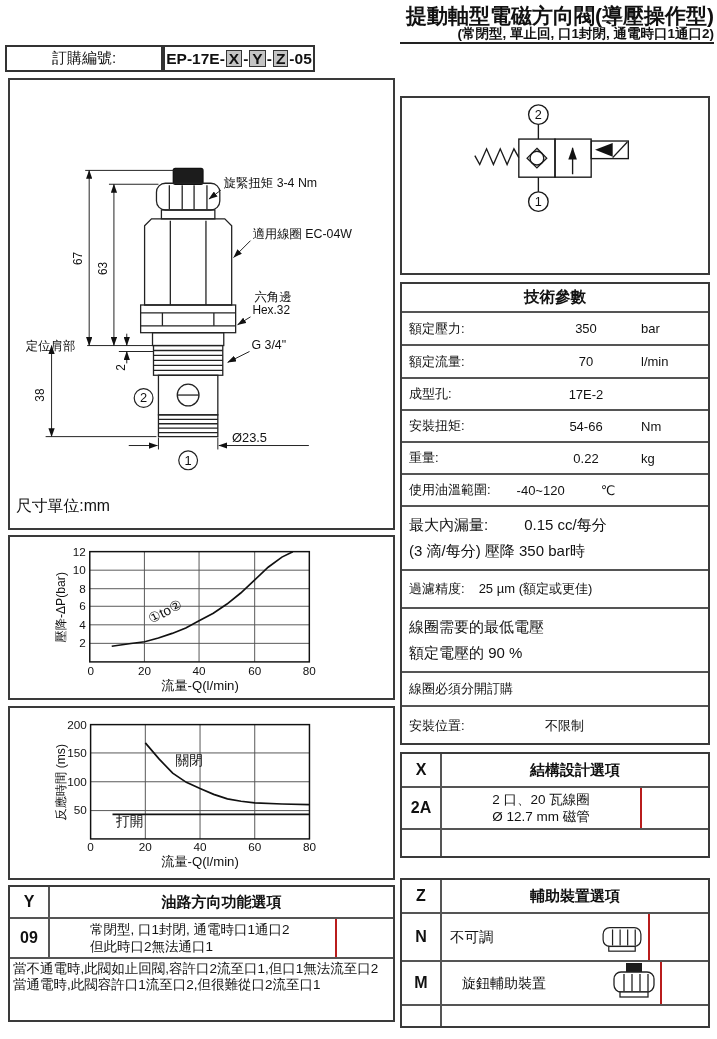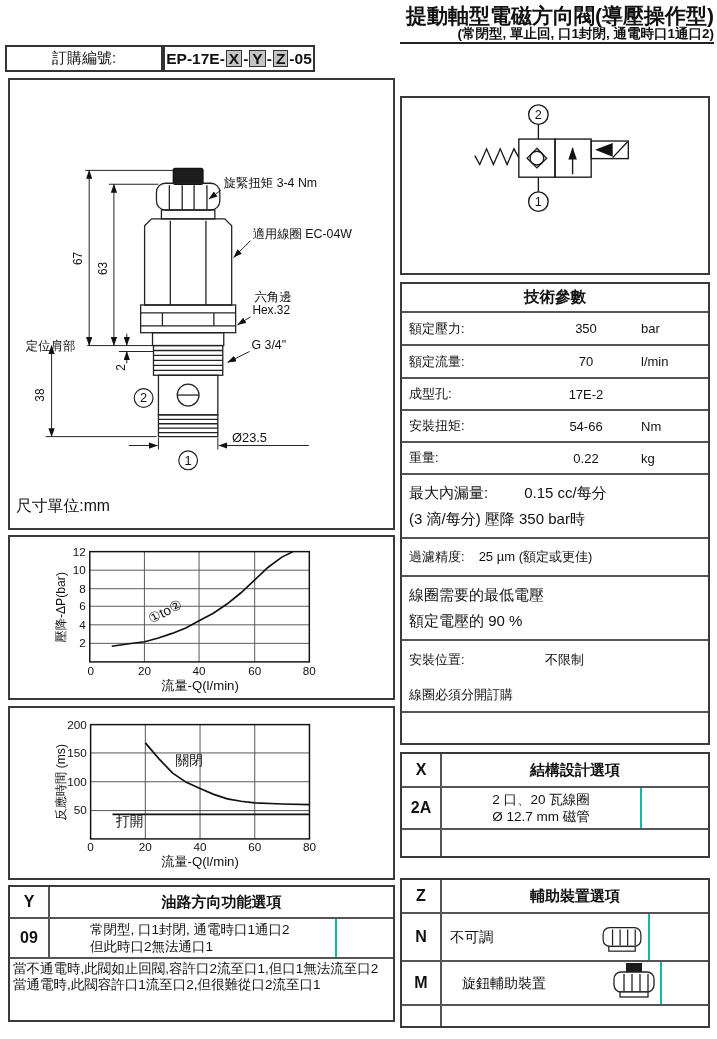--- a/index.html
+++ b/index.html
@@ -35,21 +35,21 @@
   .opt-box{position:absolute;border:2px solid #3a3a3a;box-sizing:border-box;display:flex;
         flex-direction:column;background:#fff;}
   .opt-header{display:flex;flex:0 0 auto;border-bottom:2px solid #555;}
   .opt-key{flex:0 0 38px;display:flex;align-items:center;justify-content:center;
         font-weight:bold;font-size:16px;border-right:2px solid #555;}
   .opt-title{flex:1;display:flex;align-items:center;justify-content:center;
         font-weight:bold;font-size:15px;}
   .opt-row{display:flex;flex:0 0 auto;border-bottom:2px solid #555;}
   .opt-cell{position:relative;display:flex;flex-direction:column;justify-content:center;
         font-size:13.5px;line-height:17px;}
-  .vline-r{border-right:2px solid #14b8a6;}
+  .vline-r{border-right:2px solid #b91c1c;}
   .notes{padding:2px 3px 0 3px;font-size:13.5px;line-height:15.5px;}
 </style>
 </head>
 <body>
 
 <div class="page">
 
   <div class="page-title">提動軸型電磁方向閥(導壓操作型)</div>
   <div class="page-subtitle">(常閉型, 單止回, 口1封閉, 通電時口1通口2)</div>
   <div class="title-rule"></div>
@@ -197,38 +197,43 @@
     <div class="trow" style="height:32px">
       <span class="tl">安裝扭矩:</span>
       <span class="tv">54-66</span>
       <span class="tu">Nm</span>
     </div>
     <div class="trow" style="height:32px">
       <span class="tl">重量:</span>
       <span class="tv">0.22</span>
       <span class="tu">kg</span>
     </div>
+    <div class="trow" style="height:32px">
+      <span style="flex:0 0 auto">使用油溫範圍:</span>
+      <span style="flex:0 0 92px;text-align:center;margin-left:4px">-40~120</span>
+      <span style="margin-left:14px">℃</span>
+    </div>
     <div class="trow-multi" style="height:64px">
       <div><span>最大內漏量:</span><span style="margin-left:36px">0.15 cc/每分</span></div>
       <div>(3 滴/每分) 壓降 350 bar時</div>
     </div>
     <div class="trow" style="height:38px">
       <span style="flex:0 0 auto">過濾精度:</span>
       <span style="margin-left:14px">25 µm (額定或更佳)</span>
     </div>
     <div class="trow-multi" style="height:64px">
       <div>線圈需要的最低電壓</div>
       <div>額定電壓的 90 %</div>
     </div>
+    <div class="trow" style="height:34px">
+      <span>線圈必須分開訂購</span>
+    </div>
     <div class="trow last" style="height:38px">
       <span class="tl">安裝位置:</span>
       <span style="margin-left:14px">不限制</span>
-    </div>
-    <div class="trow" style="height:34px">
-      <span>線圈必須分開訂購</span>
     </div>
   </div>
 
   <div class="panel" style="left:8px;top:535px;width:387px;height:165px;">
     <svg width="383" height="161" viewBox="8 535 387 165">
       <g stroke="#555" stroke-width="1">
         <line x1="143" y1="550" x2="143" y2="663"></line>
           <line x1="199" y1="550" x2="199" y2="663"></line>
         <line x1="256" y1="550" x2="256" y2="663"></line>
         <line x1="87" y1="644" x2="312" y2="644"></line>

